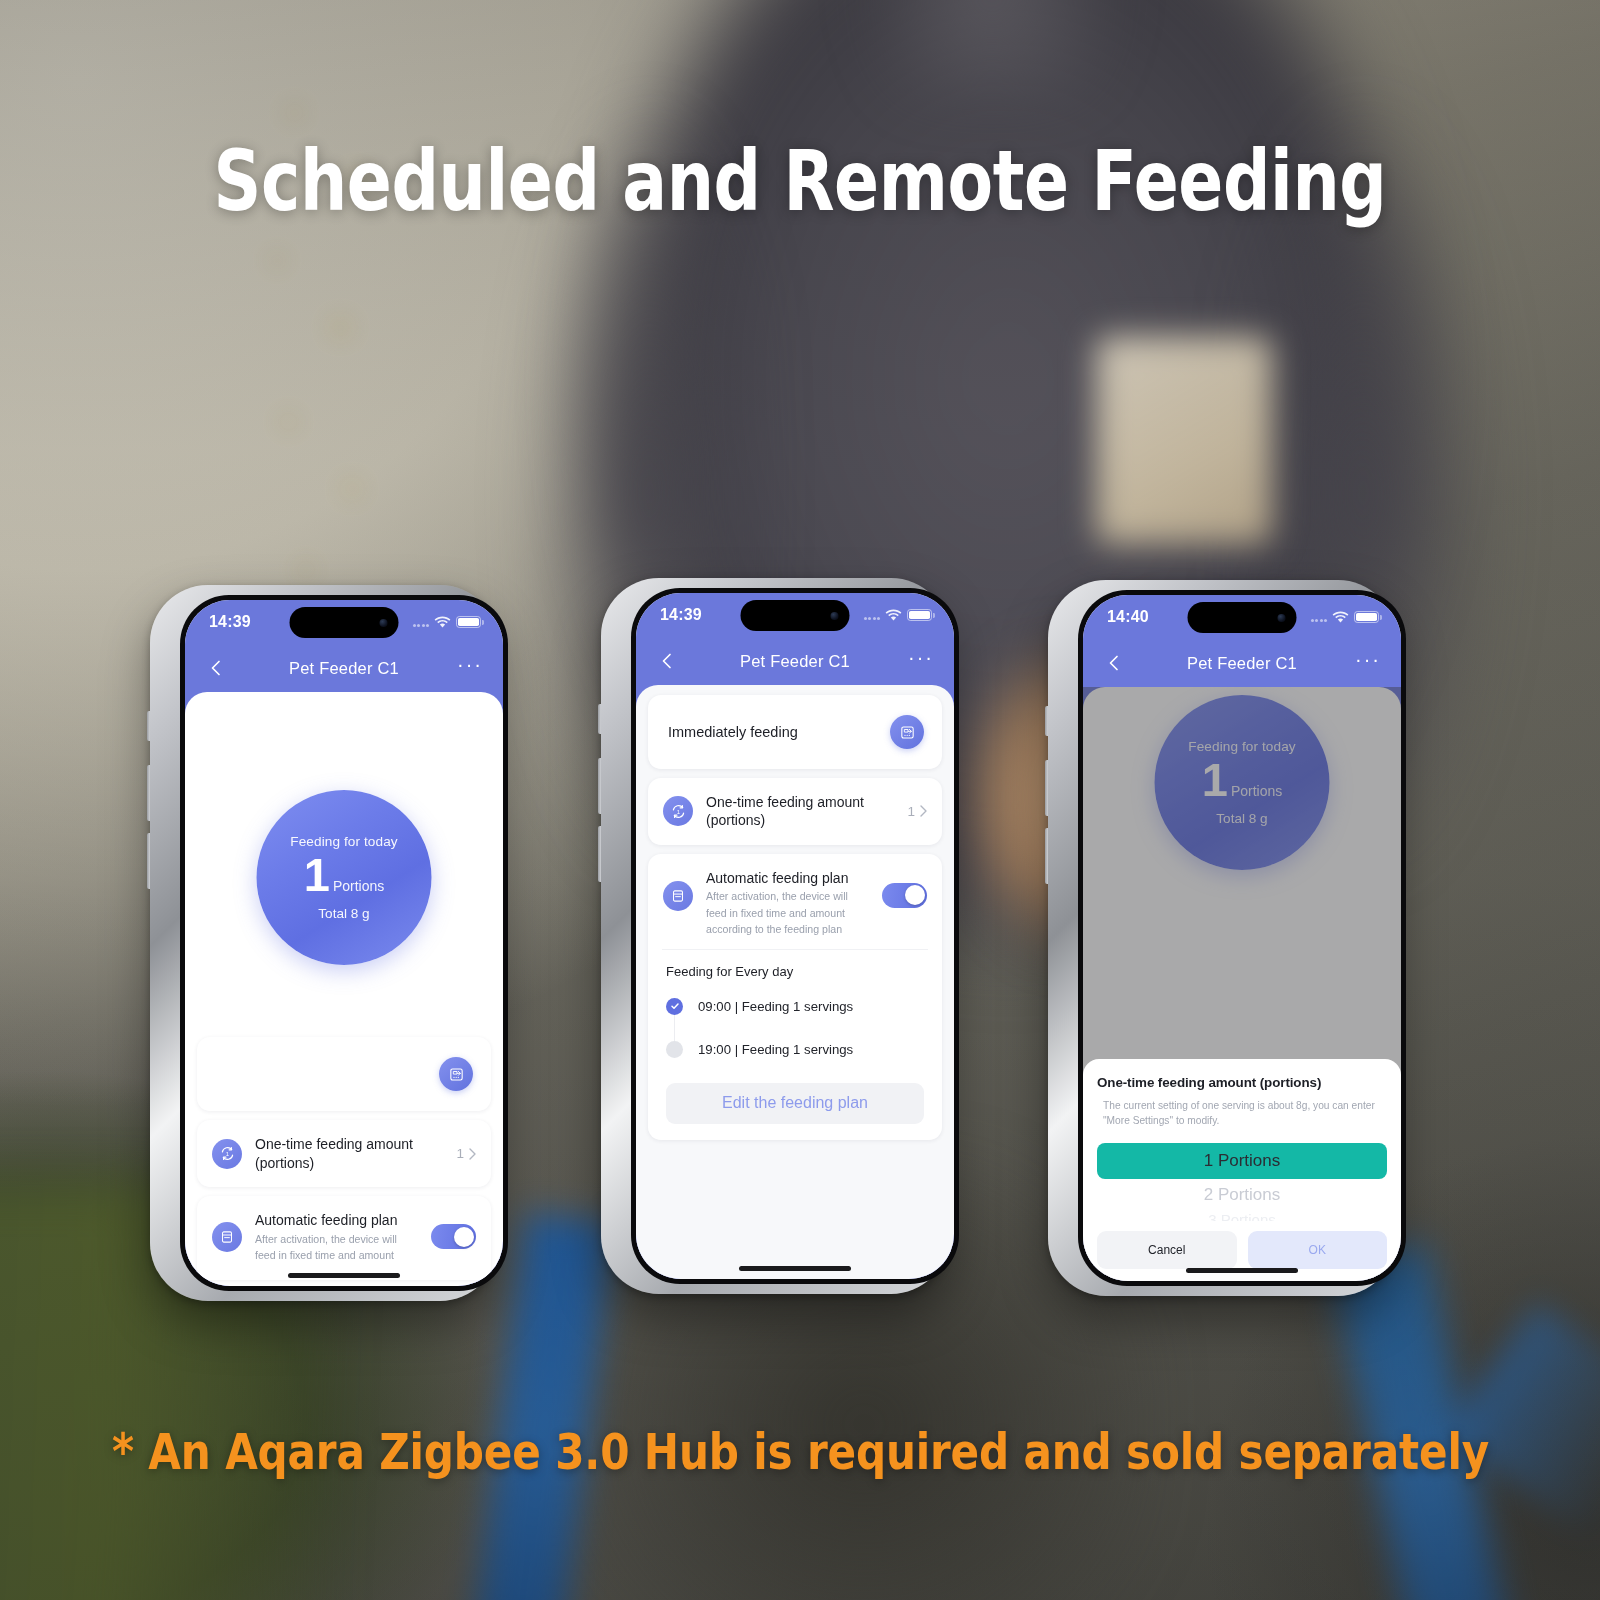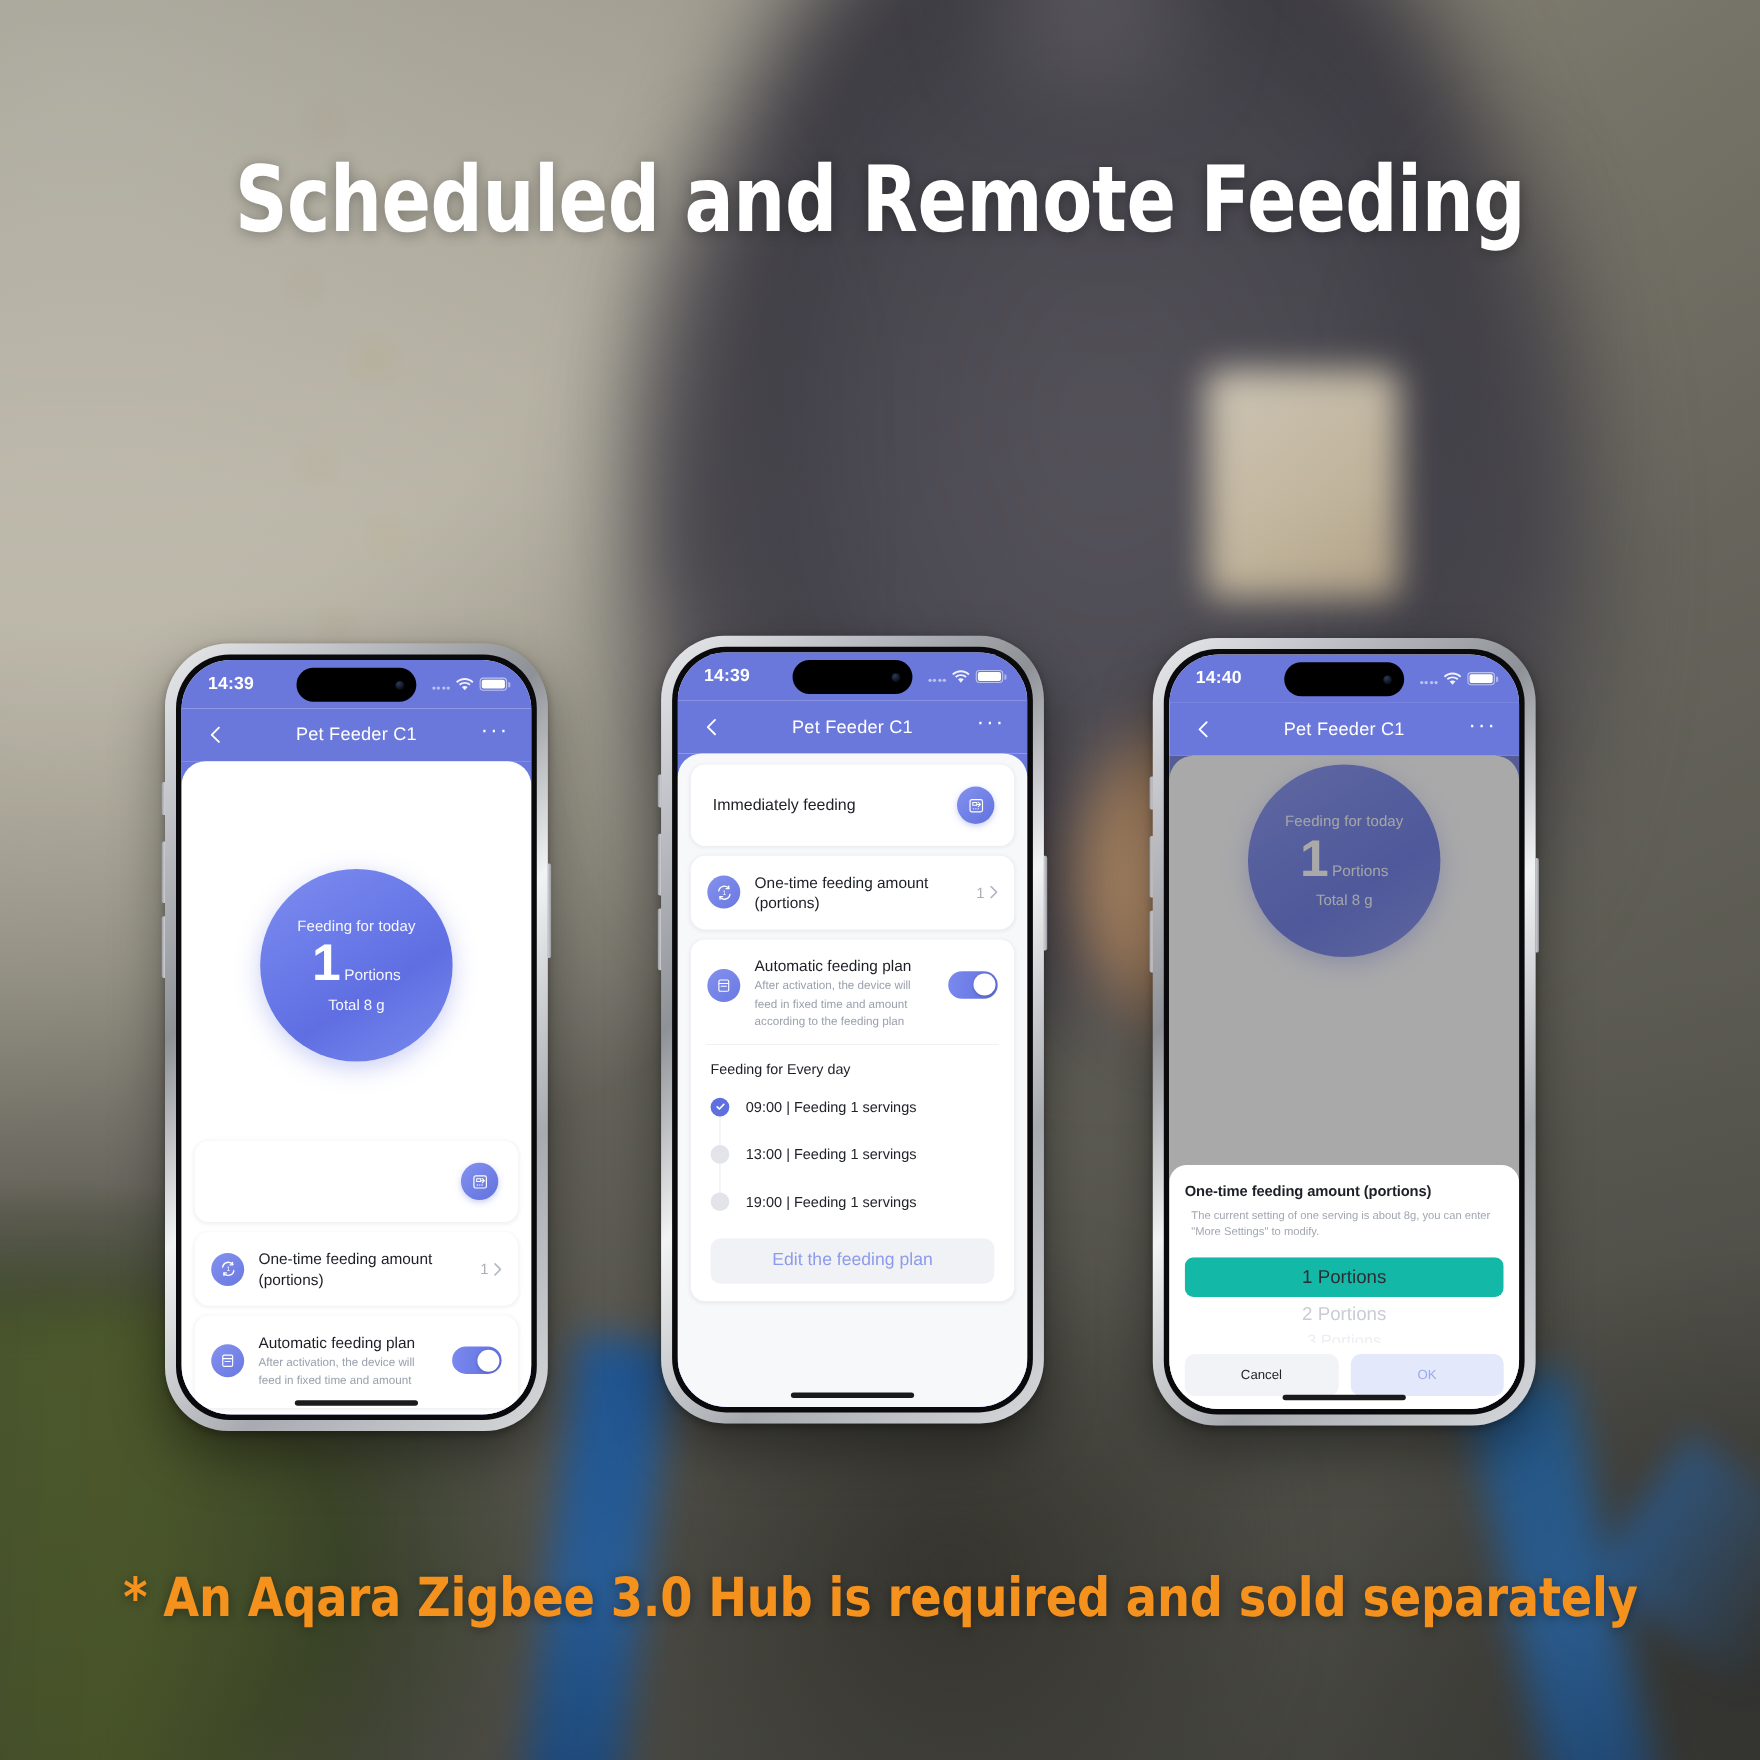--- a/index.html
+++ b/index.html
@@ -152,20 +152,21 @@
     background: linear-gradient(135deg, #e9eaec 0%, #c3c5ca 14%, #8e9196 34%, #f2f3f4 52%, #a7aaaf 74%, #d6d8db 100%);
     box-shadow: 0 22px 48px rgba(0,0,0,.40), 0 3px 8px rgba(0,0,0,.30);
   }
   .phone .inner {
     position: relative;
     width: 100%; height: 100%;
     border-radius: 49px;
     background: #0a0a0c;
     padding: 5px;
     overflow: hidden;
+    margin-left: 20px;
   }
   .screen {
     position: relative;
     width: 100%; height: 100%;
     border-radius: 45px;
     overflow: hidden;
     background: #ffffff;
   }
   #phone1 { left: 150px; top: 585px; }
   #phone2 { left: 601px; top: 578px; }
@@ -589,24 +590,20 @@
                     <div class="sitem">
                       <div class="sdot on">
                           <svg viewBox="0 0 10 10">
                             <path d="M2 5.2l2 2L8 3" fill="none" stroke="#fff" stroke-width="1.5" stroke-linecap="round" stroke-linejoin="round"></path>
                           </svg>
                         </div>
                       <div class="stext">09:00 | Feeding 1 servings</div>
                     </div>
                     <div class="sitem">
                       <div class="sdot"></div>
-                      <div class="stext">13:00 | Feeding 1 servings</div>
-                    </div>
-                    <div class="sitem">
-                      <div class="sdot"></div>
                       <div class="stext">19:00 | Feeding 1 servings</div>
                     </div>
                   </div>
                   <div class="edit-btn">Edit the feeding plan</div>
                 </div>
               </div>
             </div>
           </div>
         </div>
       </div>

